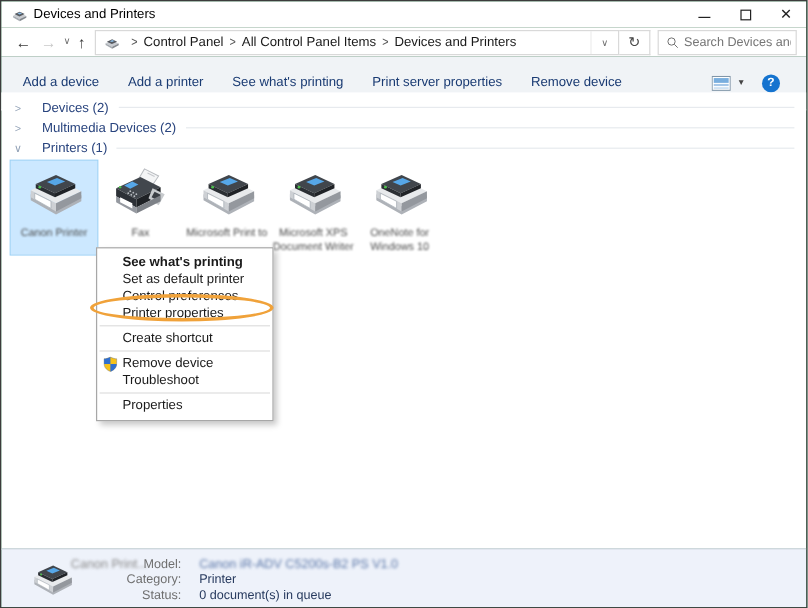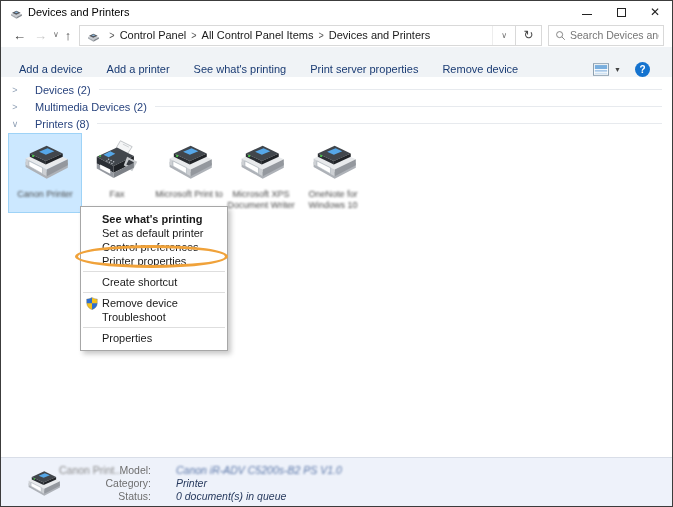--- a/index.html
+++ b/index.html
@@ -62,21 +62,21 @@
   
   .annotation-ellipse{position:absolute;left:74px;top:244px;width:153px;height:23px;border:3px solid #f0a23a;border-radius:50%;z-index:9;pointer-events:none;}
   
   .statusbar{position:absolute;left:0;right:0;bottom:0;height:49px;background:#eef2fa;border-top:1px solid #d9dee8;padding-left:24px;}
   .sb-icon{position:absolute;left:22px;top:8px;width:40px;height:33px;}
   .sb-icon svg{width:100%;height:100%;}
   .sb-name{position:absolute;left:58px;top:6px;width:64px;font-size:10.5px;color:#8a8a8a;white-space:nowrap;overflow:hidden;filter:blur(1.2px);}
   .sb-details{position:absolute;left:90px;top:5px;font-size:10.5px;}
   .sb-row{display:flex;height:13px;align-items:center;}
   .sb-label{width:60px;text-align:right;color:#6f6f6f;flex:0 0 auto;}
-  .sb-value{margin-left:25px;color:#273a5e;white-space:nowrap;font-style:italic;}
+  .sb-value{margin-left:15px;color:#273a5e;white-space:nowrap;}
   .sb-value.blurred{filter:blur(1.2px);color:#5a76a8;}
 </style>
 </head>
 <body>
 
 <div class="window">
 
   <div class="titlebar">
     <span class="app-icon"><svg viewBox="0 0 64 52">
           <polygon points="9,23 33,12 59,24 34,36" fill="#c8cbd0"></polygon>
@@ -163,21 +163,21 @@
       <span class="group-label">Devices (2)</span>
       <span class="group-line"></span>
     </div>
     <div class="group-row">
       <span class="group-chevron">&gt;</span>
       <span class="group-label">Multimedia Devices (2)</span>
       <span class="group-line"></span>
     </div>
     <div class="group-row">
       <span class="group-chevron">∨</span>
-      <span class="group-label">Printers (8)</span>
+      <span class="group-label">Printers (1)</span>
       <span class="group-line"></span>
     </div>
 
     <div class="tiles">
       <div class="tile selected">
         <span class="tile-icon"><svg viewBox="0 0 64 52">
               <polygon points="9,27 34,39 59,28 59,34 34,47 9,33" fill="#aeb2b8"></polygon>
               <polygon points="9,23 33,12 59,24 34,36" fill="#e8eaec"></polygon>
               <polygon points="9,23 34,36 34,44 9,30" fill="#cdd0d4"></polygon>
               <polygon points="34,36 59,24 59,31 34,44" fill="#94989e"></polygon>

